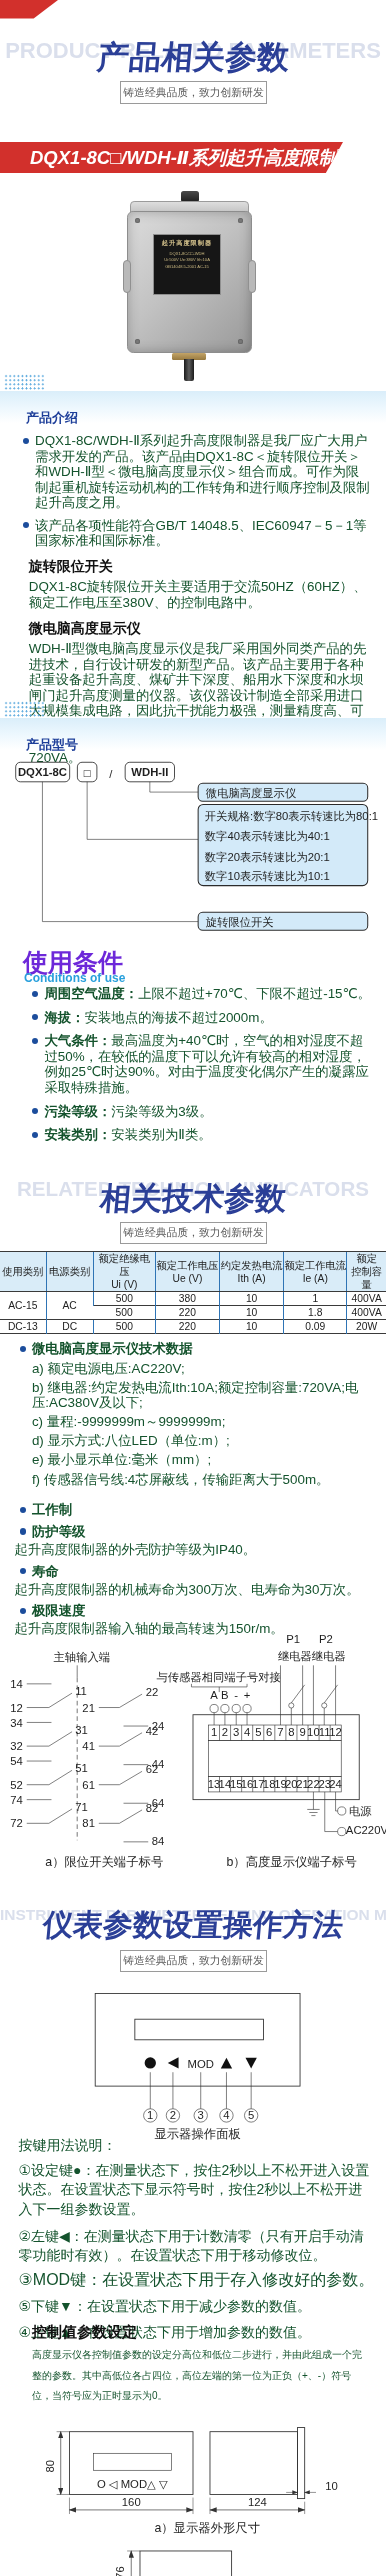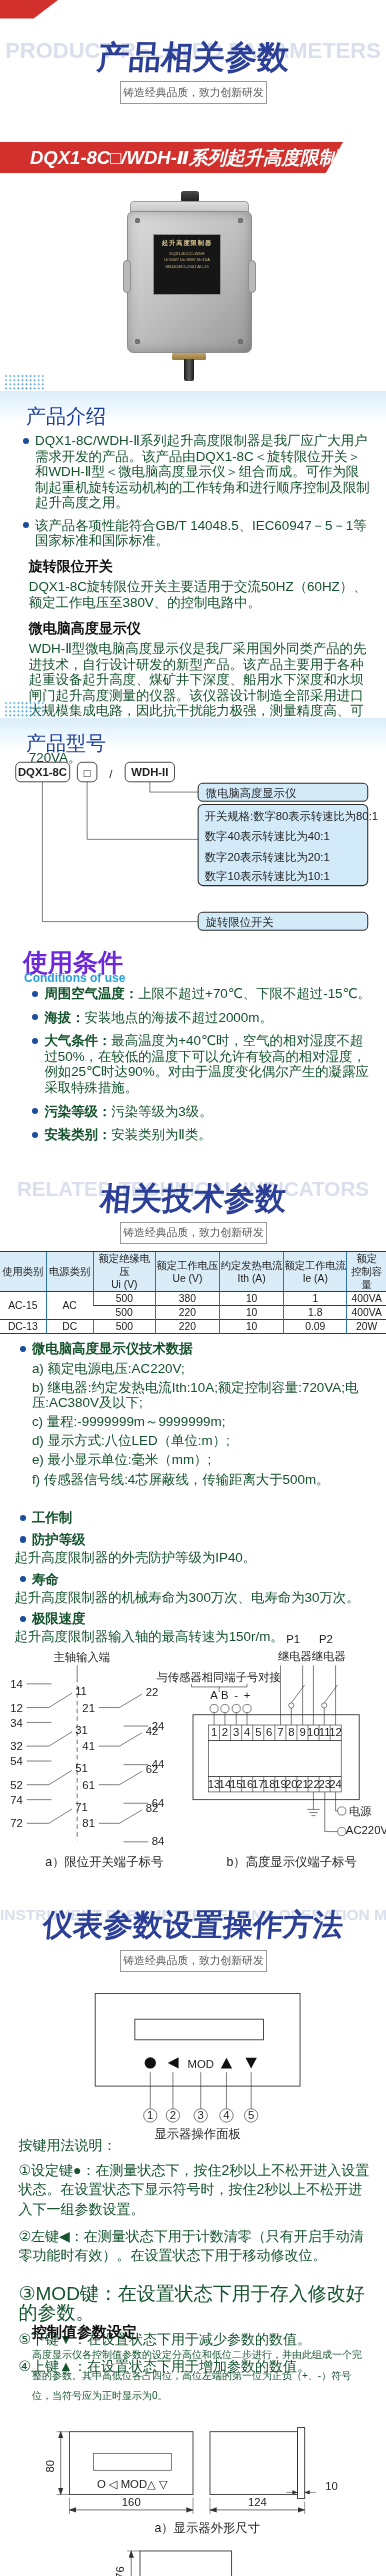--- a/index.html
+++ b/index.html
@@ -5,21 +5,21 @@
   *{box-sizing:border-box;margin:0;padding:0}
   body{background:#e8e8e8;font-family:"Liberation Sans","DejaVu Sans",sans-serif}
   #page{position:relative;width:386px;height:3183px;margin:0 auto;background:#fff;overflow:hidden;color:#1a1a1a}
   .abs{position:absolute}
   .corner{left:0;top:0;width:58px;height:18.5px;background:#d2302c;clip-path:polygon(0 0,100% 0,58% 100%,0 100%)}
   .hero-en{width:100%;text-align:center;font-weight:bold;color:#dadfec;white-space:nowrap}
   .hero-cn{width:100%;text-align:center;font-weight:bold;color:#2b3f97;transform:skewX(-5deg);white-space:nowrap}
   .qbox{border:1px solid #9a9a9a;color:#595959;text-align:center;font-size:10.8px;background:#fff}
   .banner{left:0;top:142px;width:343px;height:31px;background:#d2302c;clip-path:polygon(0 0,100% 0,95% 100%,0 100%);color:#fff;font-size:18.5px;font-weight:bold;font-style:italic;line-height:31px;padding-left:30px;white-space:nowrap}
   .band{left:0;width:386px;height:32px;background:linear-gradient(180deg,#daeefa 0%,#eef8fe 55%,#ffffff 100%)}
-  .band .t{color:#1d3e99;font-size:20px;font-weight:normal;padding:12px 0 0 26px}
+  .band .t{color:#1d3e99;font-size:13px;font-weight:bold;padding:18px 0 0 26px}
   .dots{width:41px;height:21.6px;background:radial-gradient(circle,#5aa9dd 0.8px,rgba(0,0,0,0) 1px);background-size:4.1px 4.1px}
   .para{font-size:13.4px;line-height:15.5px;color:#14532d}
   .bullet{position:relative;padding-left:13.4px}
   .bullet::before{content:"";position:absolute;left:1px;top:4.6px;width:6.2px;height:6.2px;border-radius:50%;background:#1c4d9c}
   .subt{font-size:14px;font-weight:bold;color:#111}
   .cond-title{color:#6d28d9;font-size:25px;font-weight:bold}
   .cond-sub{color:#29a0dc;font-size:12px;font-weight:bold}
   .blk-b{font-weight:bold}
   
   .photo{left:124px;top:178px;width:131px;height:204px}
@@ -221,21 +221,21 @@
   <div class="abs" style="left:18.5px;top:1341px;width:358px">
     <div class="para bullet blk-b">微电脑高度显示仪技术数据</div>
     <div style="padding-left:13.4px">
       <div class="para" style="margin-top:4.1px">a) 额定电源电压:AC220V;</div>
       <div class="para" style="margin-top:3.6px">b) 继电器:约定发热电流Ith:10A;额定控制容量:720VA;电压:AC380V及以下;</div>
       <div class="para" style="margin-top:3.6px">c) 量程:-9999999m～9999999m;</div>
       <div class="para" style="margin-top:3.6px">d) 显示方式:八位LED（单位:m）;</div>
       <div class="para" style="margin-top:3.6px">e) 最小显示单位:毫米（mm）;</div>
       <div class="para" style="margin-top:3.6px">f) 传感器信号线:4芯屏蔽线，传输距离大于500m。</div>
     </div>
-    <div class="para bullet blk-b" style="margin-top:23px">工作制</div>
+    <div class="para bullet blk-b" style="margin-top:15px">工作制</div>
     <div class="para bullet blk-b" style="margin-top:6.2px">防护等级</div>
     <div class="para" style="margin-top:2.6px;margin-left:-4.1px">起升高度限制器的外壳防护等级为IP40。</div>
     <div class="para bullet blk-b" style="margin-top:6.2px">寿命</div>
     <div class="para" style="margin-top:2.6px;margin-left:-4.1px">起升高度限制器的机械寿命为300万次、电寿命为30万次。</div>
     <div class="para bullet blk-b" style="margin-top:6.2px">极限速度</div>
     <div class="para" style="margin-top:2.6px;margin-left:-4.1px">起升高度限制器输入轴的最高转速为150r/m。</div>
   </div>
 
   <svg class="abs" style="left:0;top:1628px" width="386" height="263" viewBox="0 0 750 510">
     <text x="104" y="64" font-size="20">主轴输入端</text>
@@ -441,21 +441,21 @@
       <circle cx="488" cy="249" r="13" class="lnt"></circle>
         <text x="488" y="256" text-anchor="middle" font-size="19">5</text>
     </g>
     <text x="384" y="292" text-anchor="middle" class="cap">显示器操作面板</text>
   </svg>
 
   <div class="abs" style="left:18.5px;top:2138px;width:357px">
     <div class="para" style="font-size:14px">按键用法说明：</div>
     <div class="para" style="margin-top:7.2px;font-size:14px;line-height:19.6px">①设定键●：在测量状态下，按住2秒以上不松开进入设置状态。在设置状态下显示符号时，按住2秒以上不松开进入下一组参数设置。</div>
     <div class="para" style="margin-top:7.2px;font-size:14px;line-height:19.6px">②左键◀：在测量状态下用于计数清零（只有开启手动清零功能时有效）。在设置状态下用于移动修改位。</div>
-    <div class="para" style="margin-top:18px;font-size:19px;line-height:19.6px">③MOD键：在设置状态下用于存入修改好的参数。</div>
+    <div class="para" style="margin-top:4px;font-size:16px;line-height:19.6px">③MOD键：在设置状态下用于存入修改好的参数。</div>
     <div class="para" style="margin-top:7.2px;font-size:14px;line-height:19.6px">⑤下键▼：在设置状态下用于减少参数的数值。</div>
     <div class="para" style="margin-top:7.2px;font-size:14px;line-height:19.6px">④上键▲：在设置状态下用于增加参数的数值。</div>
   </div>
   <div class="abs subt" style="left:32px;top:2323px;font-size:15px">控制值参数设定</div>
   <div class="abs para" style="left:32px;top:2345px;width:336px;font-size:10px;line-height:20.6px">高度显示仪各控制值参数的设定分高位和低位二步进行，并由此组成一个完整的参数。其中高低位各占四位，高位左端的第一位为正负（+、-）符号位，当符号应为正时显示为0。</div>
 
   <svg class="abs" style="left:0;top:2416px" width="386" height="124" viewBox="0 0 750 240">
     <rect x="135" y="30" width="240" height="122" class="ln"></rect>
     <rect x="182" y="72" width="151" height="33" class="lnt"></rect>
     <text x="257" y="140" text-anchor="middle" font-size="20">O ◁ MOD△ ▽</text>

